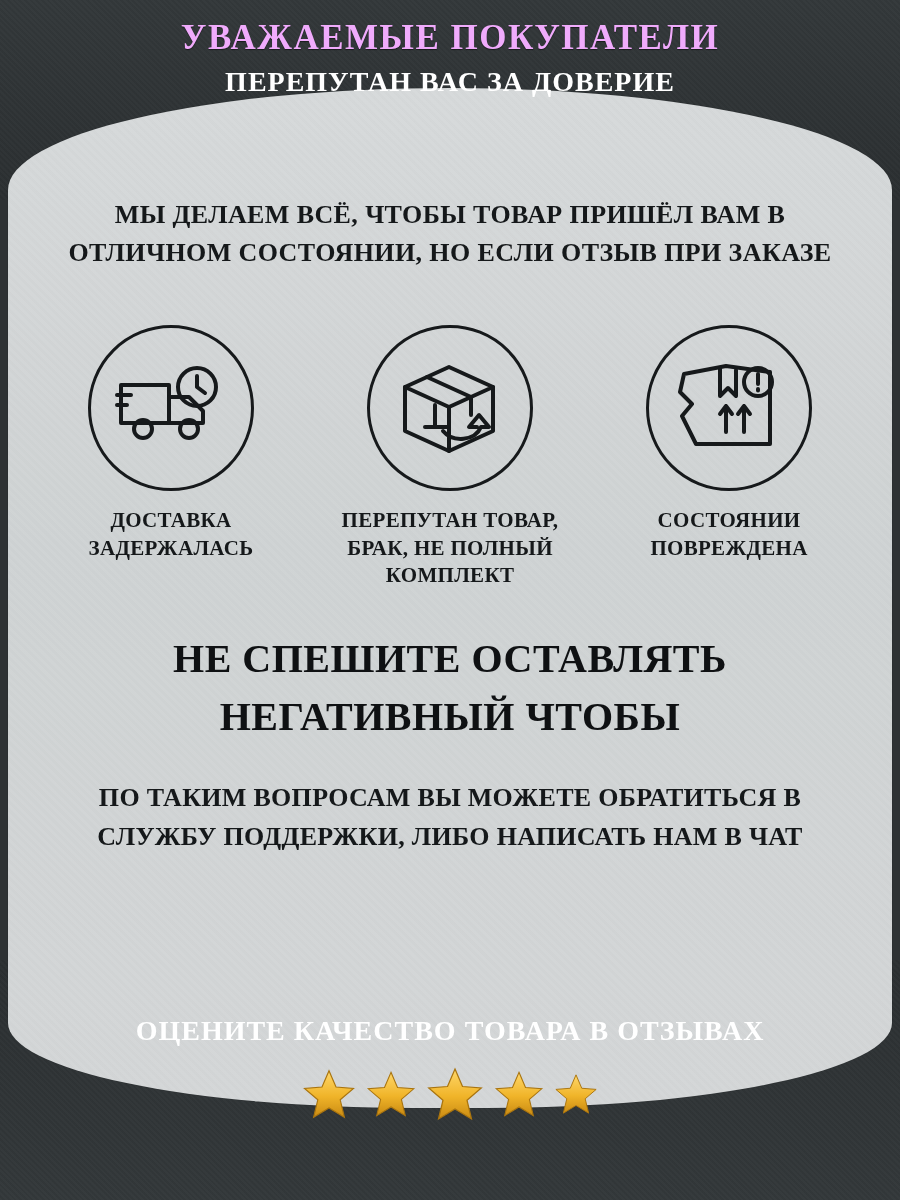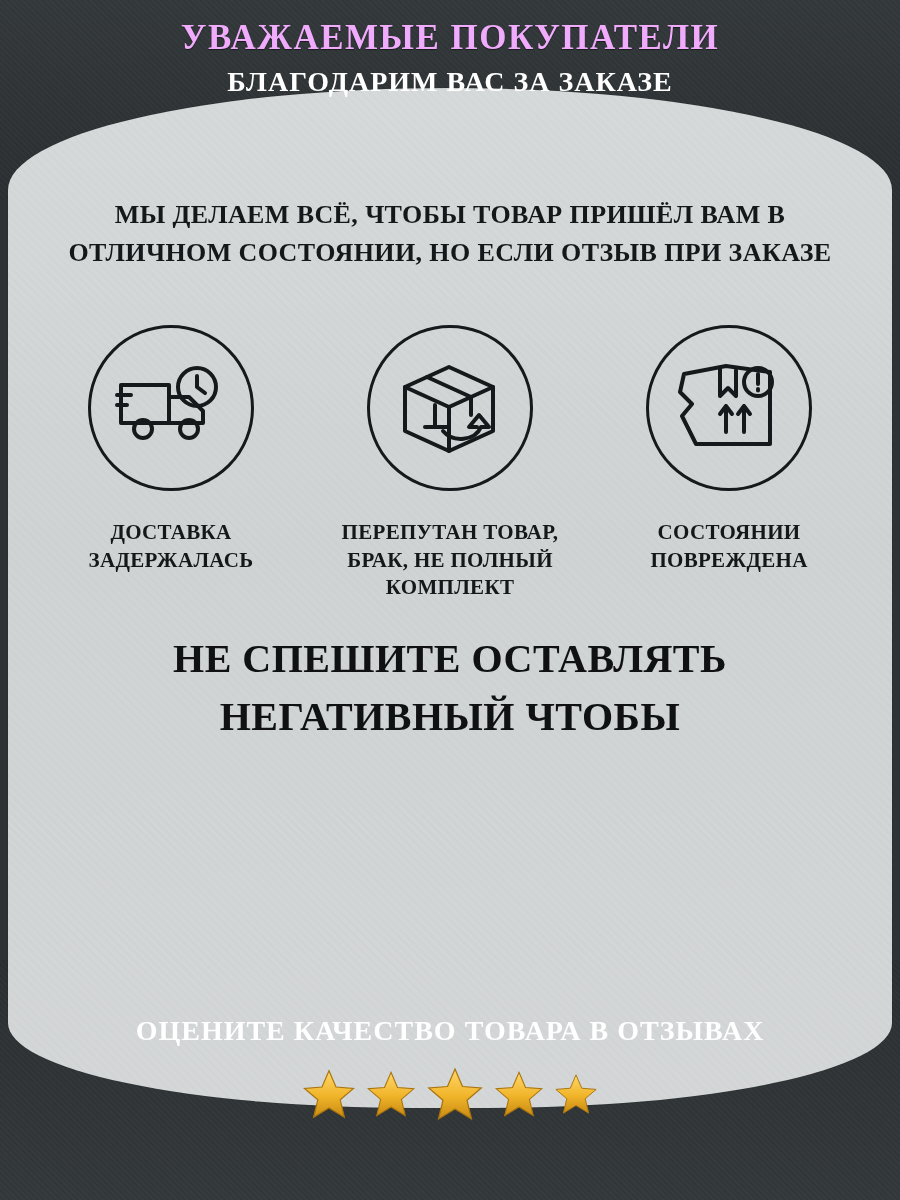--- a/index.html
+++ b/index.html
@@ -110,21 +110,21 @@
     width: 160px;
     height: 160px;
     border-radius: 50%;
     border: 3px solid #16191b;
     display: flex;
     align-items: center;
     justify-content: center;
     background: transparent;
   }
   .icon-caption {
-    margin-top: 28px;
+    margin-top: 16px;
     text-align: center;
     font-size: 21px;
     font-weight: bold;
     color: #15181a;
     line-height: 1.32;
     letter-spacing: 0.3px;
   }
 
   
   .headline {
@@ -185,21 +185,21 @@
 
 <div class="poster">
 
   <div class="band-top"></div>
   <div class="band-bottom"></div>
 
   <div class="panel"></div>
 
   <div class="header">
     <div class="header-title">УВАЖАЕМЫЕ ПОКУПАТЕЛИ</div>
-    <div class="header-sub">БЛАГОДАРИМ ВАС ЗА ЗАКАЗЕ</div>
+    <div class="header-sub">ПЕРЕПУТАН ВАС ЗА ДОВЕРИЕ</div>
   </div>
 
   <div class="intro">МЫ ДЕЛАЕМ ВСЁ, ЧТОБЫ ТОВАР ПРИШЁЛ ВАМ В ОТЛИЧНОМ СОСТОЯНИИ, НО ЕСЛИ ОТЗЫВ ПРИ ЗАКАЗЕ</div>
 
   <div class="icons-row">
 
     <div class="icon-col">
       <div class="icon-circle">
         <svg width="112" height="86" viewBox="0 0 112 86" fill="none" stroke="#16191b" stroke-width="4" stroke-linecap="round" stroke-linejoin="round">
 
@@ -249,20 +249,21 @@
           <path d="M84 18 V28 M84 33 V34.5"></path>
         </svg>
       </div>
       <div class="icon-caption">СОСТОЯНИИ ПОВРЕЖДЕНА</div>
     </div>
 
   </div>
 
   <div class="headline">НЕ СПЕШИТЕ ОСТАВЛЯТЬ НЕГАТИВНЫЙ ЧТОБЫ</div>
 
+  <div class="support">ПО ТАКИМ ВОПРОСАМ ВЫ МОЖЕТЕ ОБРАТИТЬСЯ В СЛУЖБУ ПОДДЕРЖКИ, ЛИБО НАПИСАТЬ НАМ В ЧАТ</div>
 
   <div class="footer">
     <div class="footer-text">ОЦЕНИТЕ КАЧЕСТВО ТОВАРА В ОТЗЫВАХ</div>
     <div class="stars">
       <svg class="star" width="56" height="56" viewBox="0 0 24 24">
         <defs>
           <linearGradient id="g1" x1="0" y1="0" x2="0" y2="1">
             <stop offset="0%" stop-color="#ffd76a"></stop>
               <stop offset="55%" stop-color="#f0b429"></stop>
               <stop offset="100%" stop-color="#c98a12"></stop>

